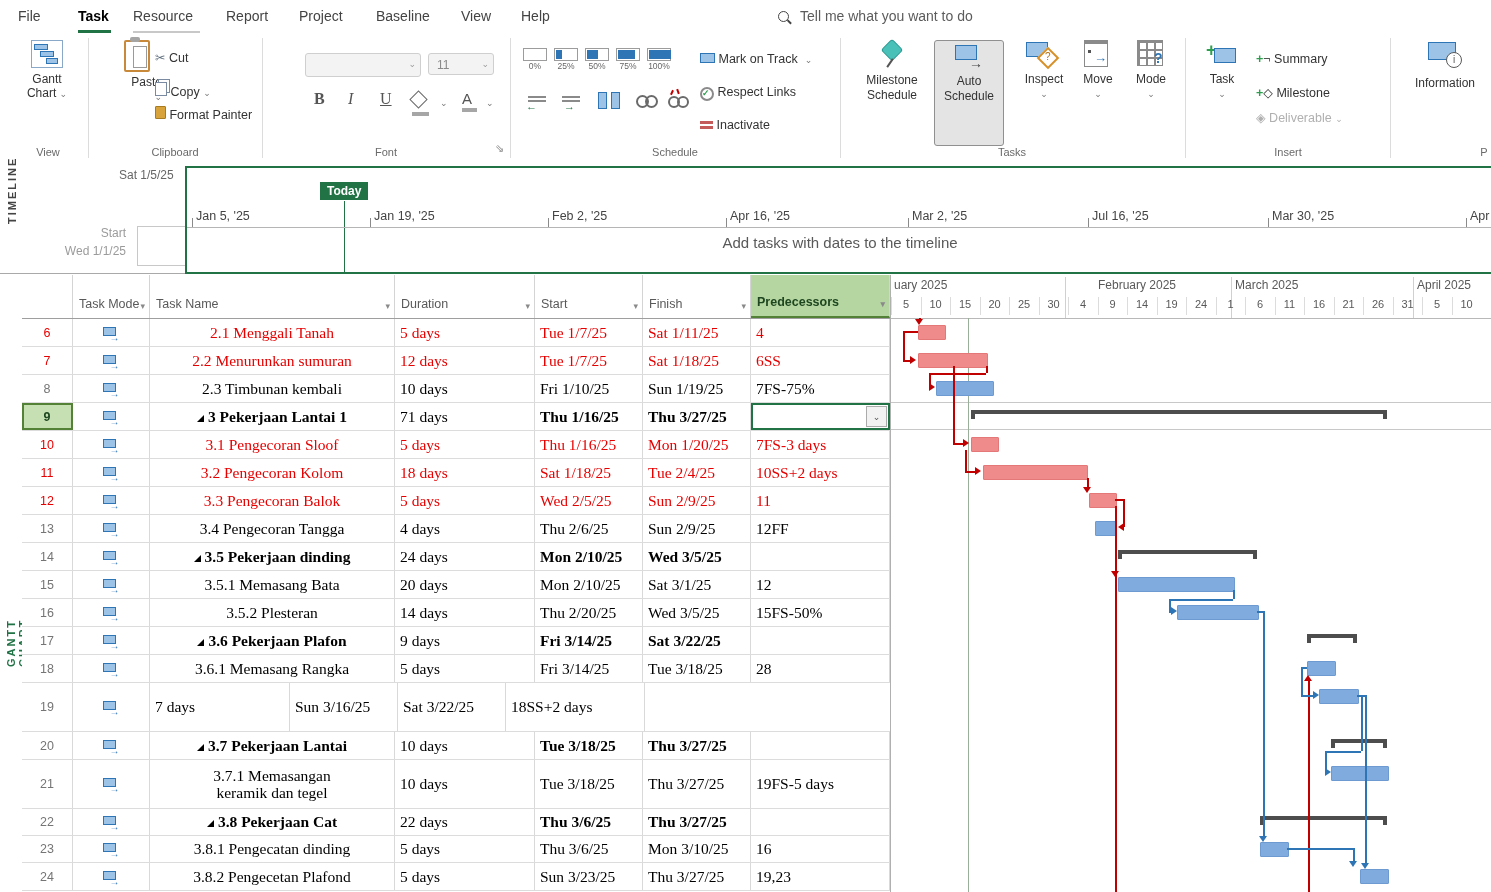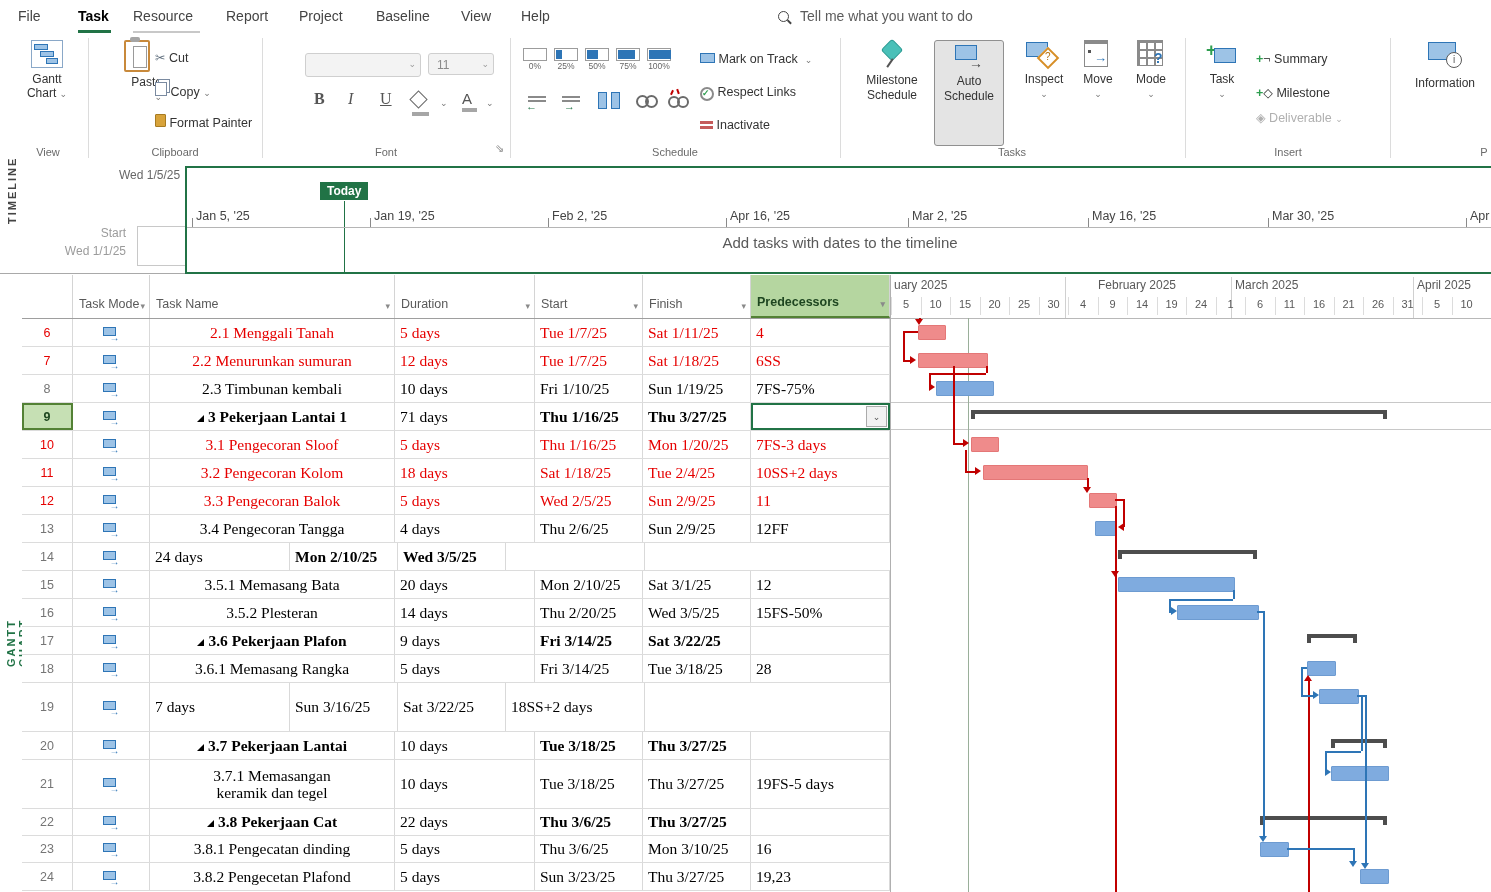--- a/index.html
+++ b/index.html
@@ -121,21 +121,21 @@
 
     <div class="bigbtn" style="left:112px;width:50px;text-align:right;">
       <div style="width:22px;height:28px;margin:0 auto;border:2px solid #c8893b;border-radius:2px;background:#fff;position:relative;">
         <i style="position:absolute;left:4px;top:-5px;width:10px;height:5px;background:#a5a5a5;border-radius:2px;"></i>
         <i style="position:absolute;left:7px;top:4px;width:12px;height:20px;background:#fff;border:1px solid #9a9a9a;"></i>
       </div>
       <div style="margin-top:3px;"><span>Paste</span><br><span class="chev">⌄</span></div>
     </div>
     <div class="smallbtn" style="left:155px;top:16px;"><span style="color:#5f6e7d;">✂</span> <span>Cut</span></div>
     <div class="smallbtn" style="left:155px;top:48px;"><span style="display:inline-block;width:10px;height:12px;border:1px solid #7a8aa0;background:#fff;box-shadow:3px -3px 0 -1px #fff,3px -3px 0 0 #7a8aa0;"></span> <span>Copy</span> <span class="chev">⌄</span></div>
-    <div class="smallbtn" style="left:155px;top:80px;"><span style="display:inline-block;width:9px;height:11px;background:#d8a33a;border:1px solid #a77b22;border-radius:1px;"></span> <span>Format Painter</span></div>
+    <div class="smallbtn" style="left:155px;top:72px;"><span style="display:inline-block;width:9px;height:11px;background:#d8a33a;border:1px solid #a77b22;border-radius:1px;"></span> <span>Format Painter</span></div>
     <div class="glabel" style="left:125px;">Clipboard</div>
 
     <div class="combo" style="left:305px;top:19px;width:114px;height:22px;">
         <span class="cv">⌄</span>
       </div>
     <div class="combo" style="left:428px;top:19px;width:66px;height:22px;padding:4px 0 0 8px;box-sizing:border-box;"><span>11</span><span class="cv">⌄</span></div>
     <div class="fmtbtn" style="left:314px;top:56px;font-weight:bold;">B</div>
     <div class="fmtbtn" style="left:348px;top:56px;font-style:italic;">I</div>
     <div class="fmtbtn" style="left:380px;top:56px;text-decoration:underline;">U</div>
     <div class="abs" style="left:412px;top:58px;">
@@ -262,39 +262,39 @@
         <span class="ico-blue-box" style="position:absolute;left:22px;top:2px;width:26px;height:16px;"></span>
         <i style="position:absolute;left:40px;top:12px;width:14px;height:14px;border:1.5px solid #595959;border-radius:50%;background:#fff;font-style:normal;font-size:10px;color:#595959;text-align:center;line-height:14px;">i</i>
       </div>
       <div style="margin-top:6px;"><span>Information</span></div>
     </div>
     <div class="glabel" style="left:1434px;width:100px;">P</div>
   </div>
 
   <div id="tlpane">
     <span class="vlabel" style="left:6px;top:62px;color:#444;">TIMELINE</span>
-    <span class="abs" style="left:119px;top:6px;font-size:12px;color:#666;">Wed 1/5/25</span>
+    <span class="abs" style="left:119px;top:6px;font-size:12px;color:#666;">Sat 1/5/25</span>
     <span class="abs" style="left:46px;top:64px;font-size:12px;color:#9b9b9b;width:80px;text-align:right;">Start</span>
     <span class="abs" style="left:36px;top:82px;font-size:12px;color:#9b9b9b;width:90px;text-align:right;">Wed 1/1/25</span>
     <div class="abs" style="left:137px;top:64px;width:48px;height:38px;border:1px solid #c8c8c8;background:#fff;"></div>
     <div id="tlbox">
       <div class="todaybadge" style="left:133px;top:14px;">Today</div>
       <div class="abs" style="left:157px;top:33px;width:1px;height:71px;background:#217346;"></div>
       <div id="tl-dates">
           <span style="left: 9px; top: 41px;">Jan 5, '25</span>
           <i style="left: 5px; top: 50px; height: 9px;"></i>
           <span style="left: 187px; top: 41px;">Jan 19, '25</span>
           <i style="left: 183px; top: 50px; height: 9px;"></i>
           <span style="left: 365px; top: 41px;">Feb 2, '25</span>
           <i style="left: 361px; top: 50px; height: 9px;"></i>
           <span style="left: 543px; top: 41px;">Apr 16, '25</span>
           <i style="left: 539px; top: 50px; height: 9px;"></i>
           <span style="left: 725px; top: 41px;">Mar 2, '25</span>
           <i style="left: 721px; top: 50px; height: 9px;"></i>
-          <span style="left: 905px; top: 41px;">May 16, '25</span>
+          <span style="left: 905px; top: 41px;">Jul 16, '25</span>
           <i style="left: 901px; top: 50px; height: 9px;"></i>
           <span style="left: 1085px; top: 41px;">Mar 30, '25</span>
           <i style="left: 1081px; top: 50px; height: 9px;"></i>
           <span style="left: 1283px; top: 41px;">Apr 13,</span>
           <i style="left: 1279px; top: 50px; height: 9px;"></i>
         </div>
       <div class="abs" style="left:0;top:59px;width:1306px;height:1px;background:#b5b5b5;"></div>
       <div class="abs" style="left:0;top:66px;width:1306px;text-align:center;font-size:15px;color:#595959;">Add tasks with dates to the timeline</div>
     </div>
   </div>
@@ -464,20 +464,23 @@
           <div class="tcell c-left c-finish" style="width:108px">Sun 2/9/25</div>
           <div class="tcell c-left" style="width:139px">12FF</div>
         </div>
         <div class="trow sumr" style="height: 27px;">
           <div class="tcell c-num" style="width:51px">14</div>
           <div class="tcell" style="width:77px;justify-content:center;">
             <span class="modeico">
               <b></b>
               <s>→</s>
             </span>
+          </div>
+          <div class="tcell c-name" style="width:245px">
+            <span><i class="tri"></i>3.5 Pekerjaan dinding</span>
           </div>
           <div class="tcell c-left" style="width:140px">24 days</div>
           <div class="tcell c-left c-start" style="width:108px">Mon 2/10/25</div>
           <div class="tcell c-left c-finish" style="width:108px">Wed 3/5/25</div>
           <div class="tcell c-left" style="width:139px"></div>
         </div>
         <div class="trow" style="height: 27px;">
           <div class="tcell c-num" style="width:51px">15</div>
           <div class="tcell" style="width:77px;justify-content:center;">
             <span class="modeico">

